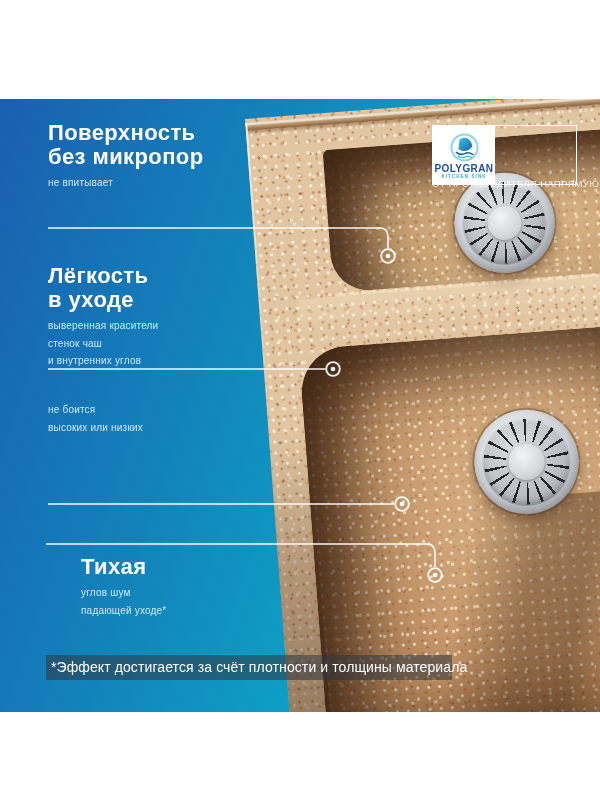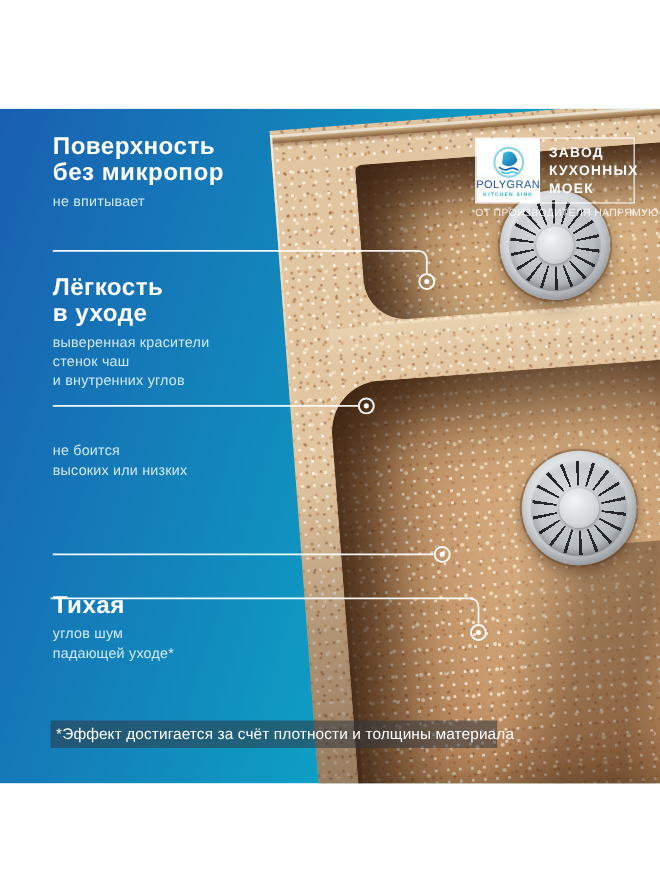--- a/index.html
+++ b/index.html
@@ -93,36 +93,36 @@
     -webkit-mask:radial-gradient(circle,transparent 33%,#000 35% 81%,transparent 83%);
     mask:radial-gradient(circle,transparent 33%,#000 35% 81%,transparent 83%);}
   .drain .cap{position:absolute;inset:33%;border-radius:50%;
     background:radial-gradient(circle at 40% 32%,#f2f4f5,#d5d9dc 60%,#b5babf);
     box-shadow:0 1px 3px rgba(0,0,0,.35);}
   .drain-1{left:201px;top:73px;width:100px;height:100px;}
   .drain-2{left:203px;top:311px;width:104px;height:104px;}
   
   .feature{position:absolute;left:48px;width:280px;color:#fff;z-index:20;}
   .feature h2{margin:0;font-size:22px;line-height:24px;font-weight:700;letter-spacing:.4px;}
-  .feature p{margin:5px 0 0;font-size:13px;line-height:17.5px;font-weight:400;color:#cfe9f6;letter-spacing:.2px;}
+  .feature p{margin:5px 0 0;font-size:10px;line-height:17.5px;font-weight:400;color:#cfe9f6;letter-spacing:.2px;}
   .feature h2 span,.feature p span{display:block;}
-  .f1{top:121px;} .f2{top:249px;} .f3{top:396px;} .f4{top:538px;}
+  .f1{top:121px;} .f2{top:264px;} .f3{top:396px;} .f4{top:555px;margin-left:33px;}
   
   .callouts{position:absolute;left:0;top:0;width:600px;height:800px;z-index:30;pointer-events:none;}
   
   .badge{position:absolute;left:432px;top:125px;width:145px;height:60px;
     border:1.5px solid #ffffff;box-sizing:border-box;z-index:40;display:flex;}
   .badge-logo-box{width:62px;height:100%;background:#ffffff;
     display:flex;flex-direction:column;align-items:center;justify-content:center;padding-top:2px;box-sizing:border-box;}
-  .brand-name{font-size:10px;font-weight:400;color:#1c4f9e;letter-spacing:.4px;line-height:11px;}
+  .brand-name{font-size:10px;font-weight:700;color:#1c4f9e;letter-spacing:.4px;line-height:11px;}
   .brand-sub{font-size:4.5px;font-weight:700;color:#28b0d2;letter-spacing:1.1px;line-height:6px;}
   .badge-text{flex:1;padding:5px 0 0 8px;color:#fff;font-weight:700;
     font-size:12.5px;line-height:16px;letter-spacing:1.2px;}
   .badge-text span{display:block;}
-  .badge-tagline{position:absolute;left:432px;top:188px;width:150px;z-index:40;
+  .badge-tagline{position:absolute;left:432px;top:178px;width:150px;z-index:40;
     font-size:9.5px;letter-spacing:.3px;color:rgba(255,255,255,.82);white-space:nowrap;font-weight:400;}
   
   .footnote{position:absolute;left:46px;top:655px;width:406px;height:25px;z-index:25;
     background:rgba(47,55,64,.55);color:#fff;font-size:14px;line-height:25px;
     padding-left:5px;box-sizing:border-box;letter-spacing:.1px;white-space:nowrap;}
 </style>
 </head>
 <body>
 
 <div class="band">
@@ -219,21 +219,16 @@
         </linearGradient>
       </defs>
       <circle cx="20" cy="19" r="16" fill="#ffffff" stroke="#8fd4e8" stroke-width="2.4"></circle>
       <path d="M14 9 C21 4.5 28 8 29.5 17.5 C25 24.5 17 25 12.5 20.5 Z" fill="url(#lg)"></path>
       <path d="M10 25 q5 4 10 1.5 t10 1" stroke="#1565b0" stroke-width="2" fill="none" stroke-linecap="round"></path>
       <path d="M12 29.5 q4.5 3.2 8.5 1.2 t8.5 .8" stroke="#3cc3de" stroke-width="1.7" fill="none" stroke-linecap="round"></path>
     </svg>
     <div class="brand-name">POLYGRAN</div>
     <div class="brand-sub">KITCHEN SINK</div>
   </div>
-  <div class="badge-text">
-    <span>ЗАВОД</span>
-    <span>КУХОННЫХ</span>
-    <span>МОЕК</span>
-  </div>
 </div>
 <div class="badge-tagline">ОТ ПРОИЗВОДИТЕЛЯ НАПРЯМУЮ</div>
 
 <div class="footnote">*Эффект достигается за счёт плотности и толщины материала</div>
 
 </body></html>

